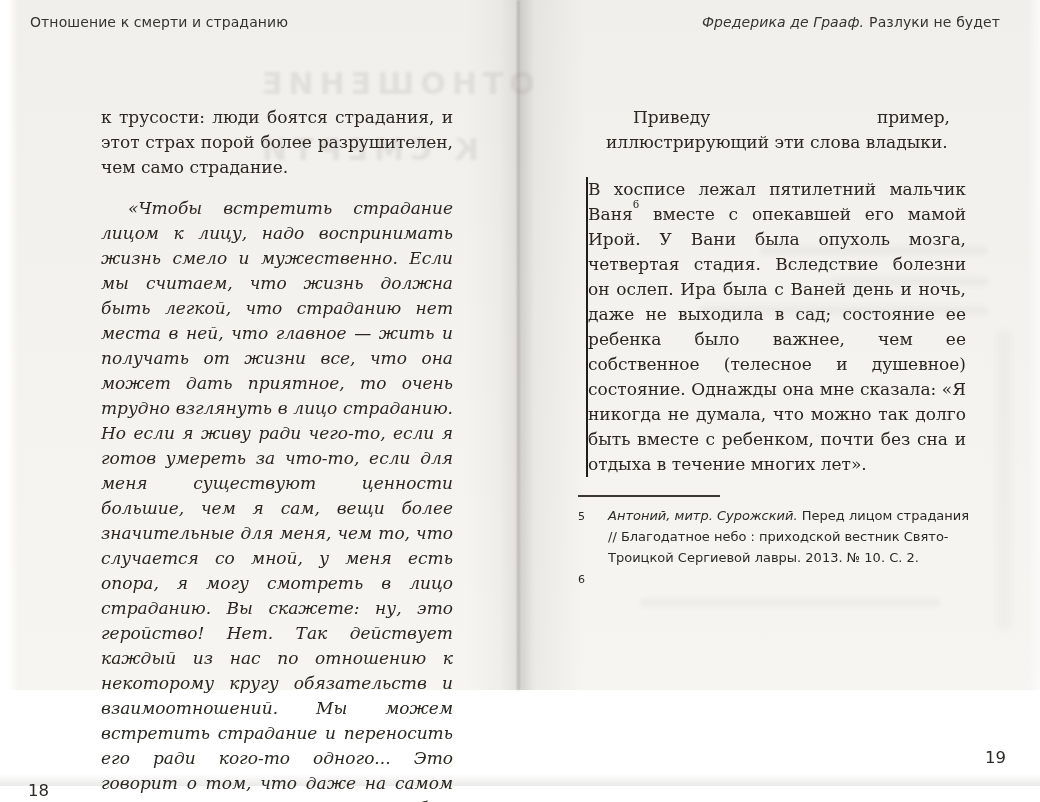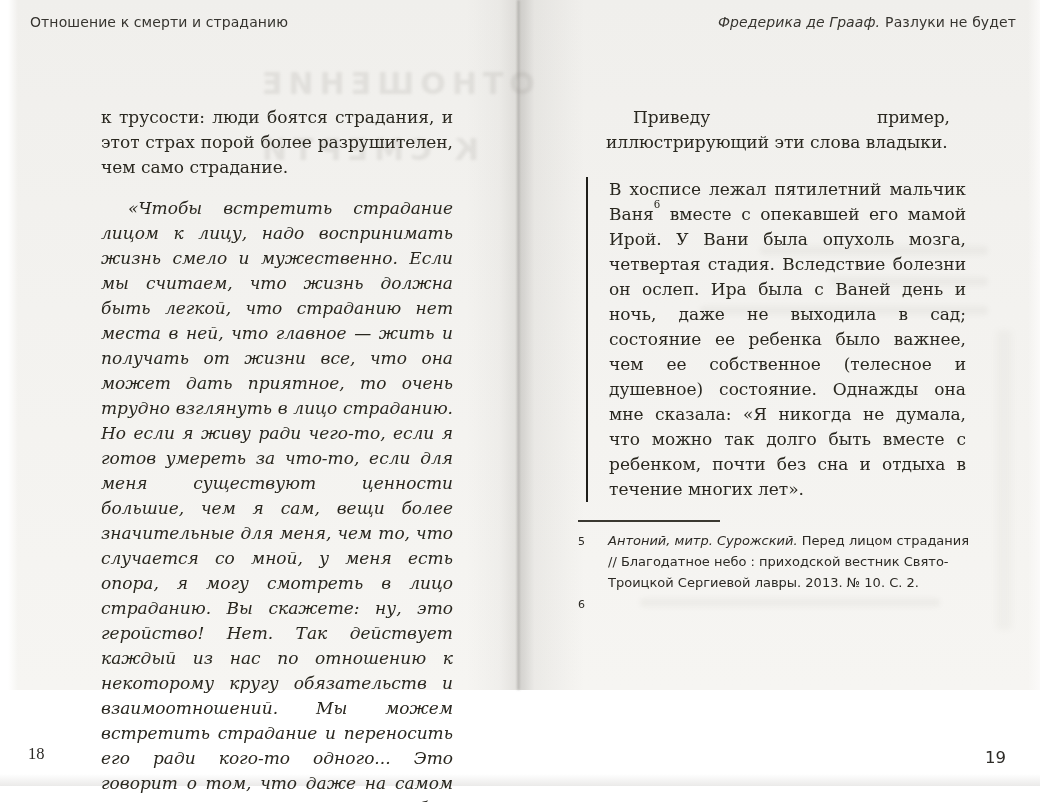--- a/index.html
+++ b/index.html
@@ -44,21 +44,21 @@
     position:absolute; left:517px; top:0; width:3px; height:100%;
     background:rgba(70,66,58,0.22); filter:blur(1px);
   }
   
   .running-head {
     position:absolute; top:14px;
     font-family:"DejaVu Sans", sans-serif; font-size:14px; line-height:1.25;
     color:#36342f; letter-spacing:0.1px;
   }
   .rh-left { left:30px; }
-  .rh-right { right:24px; text-align:right; }
+  .rh-right { right:40px; text-align:right; }
   .ital { font-style:italic; }
   .rh-right .ital { margin-right:5px; }
   
   .body-col {
     position:absolute; top:89px;
     font-size:17px; line-height:25px;
     text-align:justify;
     color:#29271f;
   }
   .left-col { left:85px; width:384px; }
@@ -67,21 +67,20 @@
   .italic { font-style:italic; }
   .indent { text-indent:27px; }
   sup.fnref {
     font-size:0.6em; line-height:0;
     position:relative; top:-0.55em;
   }
   
   .example {
     margin-top:22px; margin-left:-4px;
     border-left:2px solid #1f1e1a;
-    padding-left:21px;
   }
   
   .footnotes {
     margin-top:18px; margin-left:-12px; width:400px;
     font-family:"DejaVu Sans", sans-serif;
     font-size:13px; line-height:21px;
     color:#2c2a25; text-align:left;
   }
   .fn-rule {
     width:142px; height:0;
@@ -93,21 +92,21 @@
     flex:0 0 30px; width:30px;
     font-size:11px; padding-top:1px;
   }
   .fn-text { flex:1; }
   
   .pagenum {
     position:absolute;
     font-family:"DejaVu Sans", sans-serif; font-size:16.5px;
     color:#2d2b27;
   }
-  .pn-left { left:28px; top:744px;font-family:Liberation Serif, serif; }
+  .pn-left { left:28px; top:781px; }
   .pn-right { left:985px; top:748px; }
   
   .ghost { position:absolute; left:0; top:0; width:100%; height:100%; pointer-events:none; }
   .ghost-line {
     position:absolute;
     font-family:"DejaVu Sans", sans-serif; font-weight:bold;
     font-size:30px; letter-spacing:6px;
     color:#85817a; opacity:0.15;
     transform:scaleX(-1);
     filter:blur(1.6px);

